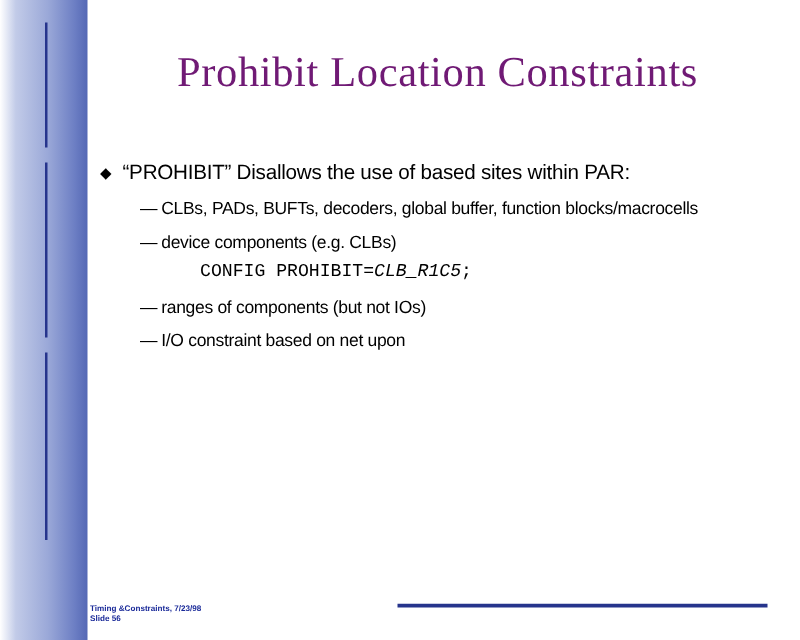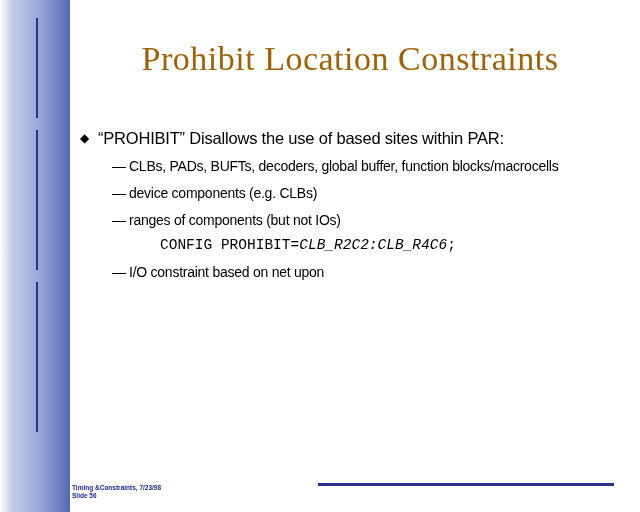--- a/index.html
+++ b/index.html
@@ -49,21 +49,21 @@
 
   
   .title {
     position: absolute;
     left: 80px;
     top: 40px;
     width: 540px;
     text-align: center;
     font-family: "Liberation Serif", serif;
     font-size: 34px;
-    color: #a16207;
+    color: #701a75;
     letter-spacing: 0.5px;
   }
 
   
   .body {
     position: absolute;
     left: 76px;
     top: 128px;
     width: 548px;
   }
@@ -174,26 +174,26 @@
 
     <div class="sub-row">
       <span class="sub-dash">—</span>
       <span class="sub-text">CLBs, PADs, BUFTs, decoders, global buffer, function blocks/macrocells</span>
     </div>
 
     <div class="sub-row">
       <span class="sub-dash">—</span>
       <span class="sub-text">device components (e.g. CLBs)</span>
     </div>
+    <div class="code-row"><span>CONFIG PROHIBIT=</span><span class="ital">CLB_R1C5</span><span>;</span></div>
 
     <div class="sub-row">
       <span class="sub-dash">—</span>
       <span class="sub-text">ranges of components (but not IOs)</span>
     </div>
-    <div class="code-row"><span>CONFIG PROHIBIT=</span><span class="ital">CLB_R2C2:CLB_R4C6</span><span>;</span></div>
 
     <div class="sub-row">
       <span class="sub-dash">—</span>
       <span class="sub-text">I/O constraint based on net upon</span>
     </div>
 
   </div>
 
 
   <div class="footer-text">

